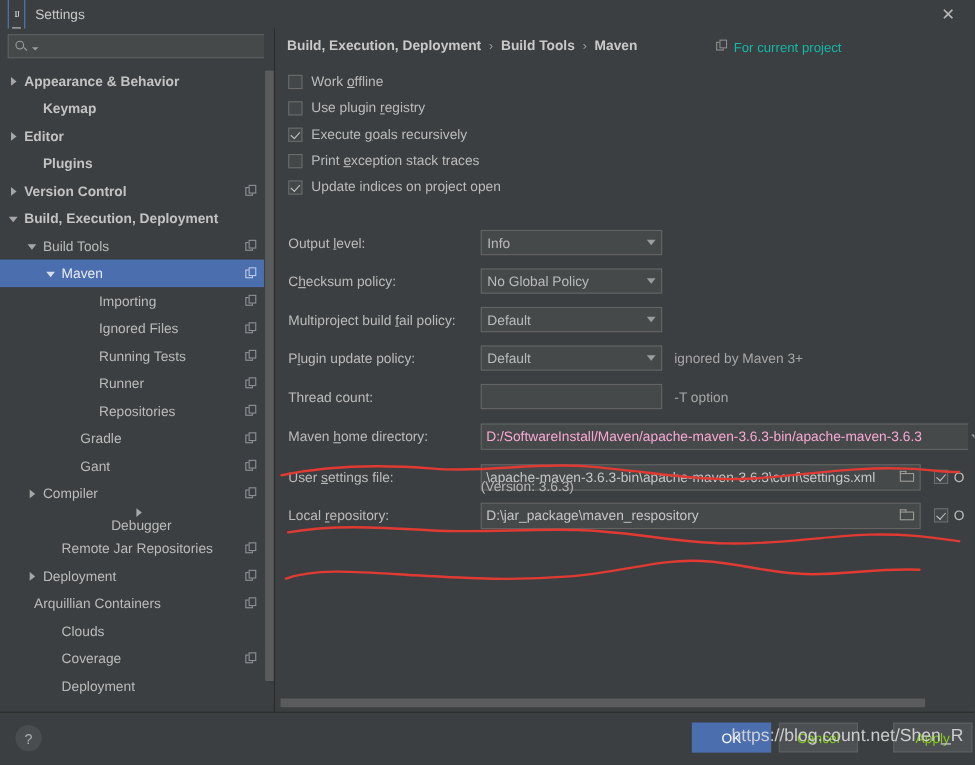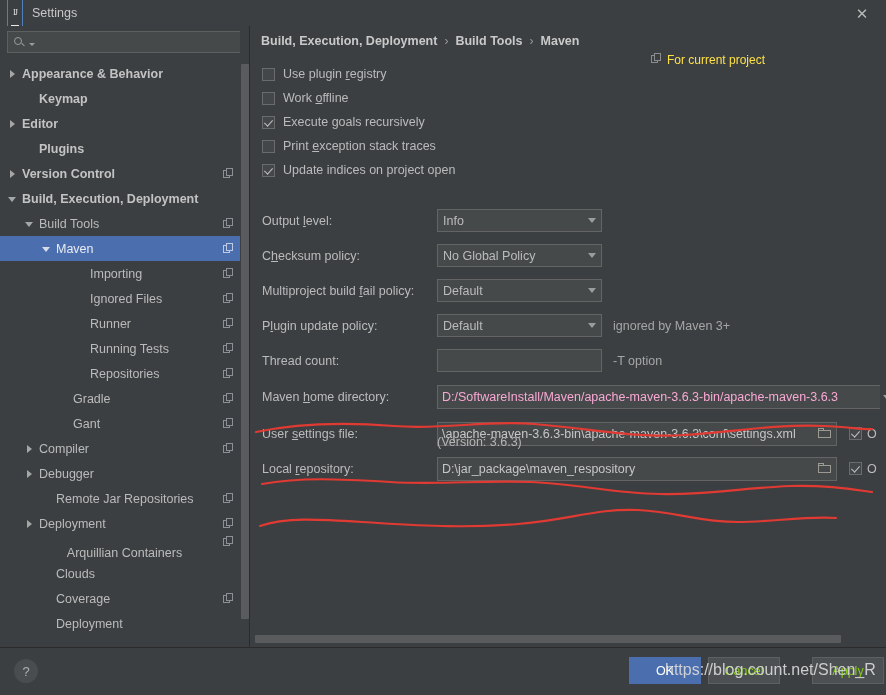--- a/index.html
+++ b/index.html
@@ -235,23 +235,22 @@
     margin: 0 7px;
     font-weight: normal;
     color: #9a9a9a;
     font-size: 12px;
   }
   .for-project {
     position: absolute;
     left: 401px; top: 10px;
     display: flex;
     align-items: flex-start;
-    color: #fde047;
+    color: #14b8a6;
     font-size: 12px;
-    margin-top: 17px;
   }
   .for-project .proj-icon2 {
     position: relative;
     width: 11px; height: 11px;
     margin-right: 5px;
   }
   .for-project .proj-icon2 .b1 {
     position: absolute; left: 0; top: 2px;
     width: 7px; height: 8px;
     border: 1px solid #8c8c8c;
@@ -597,29 +596,29 @@
         <div class="tree-row" style="padding-left: 76px;">
           <span class="arrow"></span>
           <span class="tree-label">Ignored Files</span>
           <span class="proj-icon">
             <span class="b1"></span>
             <span class="b2"></span>
           </span>
         </div>
         <div class="tree-row" style="padding-left: 76px;">
           <span class="arrow"></span>
+          <span class="tree-label">Running Tests</span>
+          <span class="proj-icon">
+            <span class="b1"></span>
+            <span class="b2"></span>
+          </span>
+        </div>
+        <div class="tree-row" style="padding-left: 76px;">
+          <span class="arrow"></span>
           <span class="tree-label">Runner</span>
-          <span class="proj-icon">
-            <span class="b1"></span>
-            <span class="b2"></span>
-          </span>
-        </div>
-        <div class="tree-row" style="padding-left: 76px;">
-          <span class="arrow"></span>
-          <span class="tree-label">Running Tests</span>
           <span class="proj-icon">
             <span class="b1"></span>
             <span class="b2"></span>
           </span>
         </div>
         <div class="tree-row" style="padding-left: 76px;">
           <span class="arrow"></span>
           <span class="tree-label">Repositories</span>
           <span class="proj-icon">
             <span class="b1"></span>
@@ -643,41 +642,41 @@
           </span>
         </div>
         <div class="tree-row" style="padding-left: 25px;">
           <span class="arrow right"></span>
           <span class="tree-label">Compiler</span>
           <span class="proj-icon">
             <span class="b1"></span>
             <span class="b2"></span>
           </span>
         </div>
-        <div class="tree-row" style="padding-left: 25px;">
+        <div class="tree-row" style="padding-left: 25px; flex-direction: column;">
           <span class="arrow right"></span>
           <span class="tree-label">Debugger</span>
         </div>
         <div class="tree-row" style="padding-left: 42px;">
           <span class="arrow"></span>
           <span class="tree-label">Remote Jar Repositories</span>
           <span class="proj-icon">
             <span class="b1"></span>
             <span class="b2"></span>
           </span>
         </div>
         <div class="tree-row" style="padding-left: 25px;">
           <span class="arrow right"></span>
           <span class="tree-label">Deployment</span>
           <span class="proj-icon">
             <span class="b1"></span>
             <span class="b2"></span>
           </span>
         </div>
-        <div class="tree-row" style="padding-left: 17px; flex-direction: column;">
+        <div class="tree-row" style="padding-left: 17px;">
           <span class="arrow"></span>
           <span class="tree-label">Arquillian Containers</span>
           <span class="proj-icon">
             <span class="b1"></span>
             <span class="b2"></span>
           </span>
         </div>
         <div class="tree-row" style="padding-left: 42px;">
           <span class="arrow"></span>
           <span class="tree-label">Clouds</span>
@@ -715,25 +714,25 @@
       <span class="proj-icon2">
         <span class="b1"></span>
           <span class="b2"></span>
       </span>
       <span>For current project</span>
     </div>
 
     <div class="checks" id="checks">
         <div class="check-row">
           <span class="cb"></span>
-          <span class="check-label"><span>Use plugin </span><span class="ul">r</span><span>egistry</span></span>
+          <span class="check-label"><span>Work </span><span class="ul">o</span><span>ffline</span></span>
         </div>
         <div class="check-row">
           <span class="cb"></span>
-          <span class="check-label"><span>Work </span><span class="ul">o</span><span>ffline</span></span>
+          <span class="check-label"><span>Use plugin </span><span class="ul">r</span><span>egistry</span></span>
         </div>
         <div class="check-row">
           <span class="cb checked"></span>
           <span class="check-label"><span>Execute </span><span class="ul">g</span><span>oals recursively</span></span>
         </div>
         <div class="check-row">
           <span class="cb"></span>
           <span class="check-label"><span>Print </span><span class="ul">e</span><span>xception stack traces</span></span>
         </div>
         <div class="check-row">

